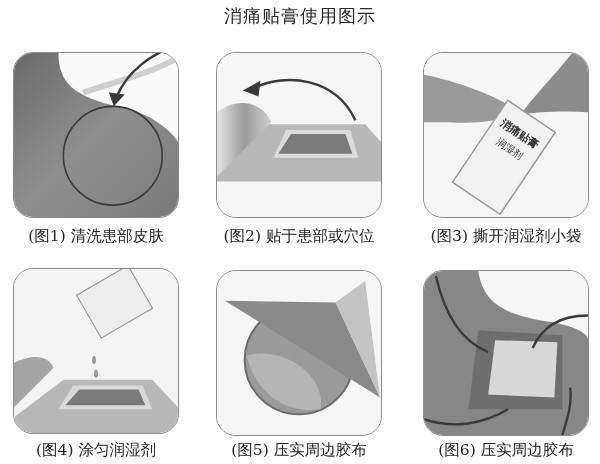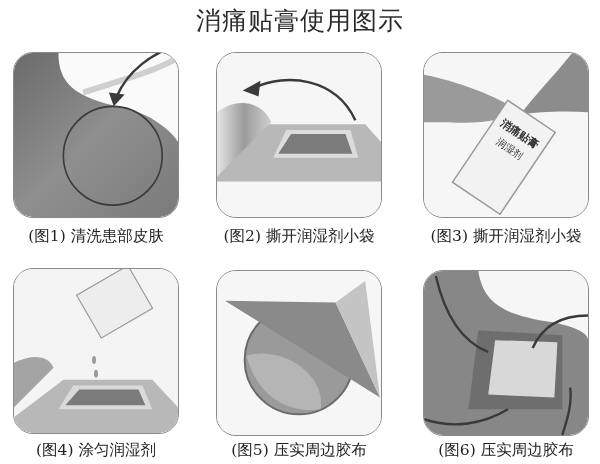--- a/index.html
+++ b/index.html
@@ -1,19 +1,19 @@
 <!DOCTYPE html>
 <html><head>
 <meta charset="utf-8">
 <style>
   html, body { margin: 0; padding: 0; background: #ffffff; }
   body { width: 600px; height: 464px; position: relative; overflow: hidden;
          font-family: "DejaVu Serif", "Liberation Serif", serif; color: #1e1e1e; }
   .title { position: absolute; left: 0; top: 4px; width: 600px; text-align: center;
-           font-size: 25px; letter-spacing: 1px; color: #2a2a2a; }
+           font-size: 18px; letter-spacing: 1px; color: #2a2a2a; }
   .panel { position: absolute; width: 166px; height: 166px; border-radius: 20px;
            border: 1.5px solid #8a8a8a; overflow: hidden; background: #f4f4f4; box-sizing: border-box; }
   .panel svg { width: 100%; height: 100%; display: block; }
   .caption { position: absolute; width: 200px; text-align: center; font-size: 15.5px; color: #222; }
 </style>
 </head>
 <body>
 
 <div class="title">消痛贴膏使用图示</div>
 
@@ -47,21 +47,21 @@
     </defs>
     <rect width="166" height="166" fill="#f6f6f6"></rect>
     <polygon points="50,72 150,72 166,90 166,130 0,130 0,125" fill="#b8b8b8"></polygon>
     <polygon points="70,78 135,78 143,106 57,106" fill="#dcdcdc"></polygon>
     <polygon points="75,82 130,82 137,102 62,102" fill="#7b7b7b"></polygon>
     <path d="M0 60 C20 45 45 48 55 70 L0 125 Z" fill="url(#g2)"></path>
     <path d="M140 68 C120 25 70 20 38 35" stroke="#3a3a3a" stroke-width="2.5" fill="none"></path>
     <polygon points="26,38 44,28 42,44" fill="#3a3a3a"></polygon>
   </svg>
 </div>
-<div class="caption" style="left:199px; top:226px;">(图2) 撕开润湿剂小袋</div>
+<div class="caption" style="left:199px; top:226px;">(图2) 贴于患部或穴位</div>
 
 <div class="panel" style="left:423px; top:52px;">
   <svg viewBox="0 0 166 166">
     <rect width="166" height="166" fill="#f6f6f6"></rect>
     <path d="M0 22 C40 30 75 45 95 58 C80 70 50 72 25 70 L0 70 Z" fill="#9a9a9a"></path>
     <path d="M166 0 V60 C140 58 115 60 98 62 C110 45 130 25 150 0 Z" fill="#8c8c8c"></path>
     <g transform="rotate(34 80 105)">
       <rect x="52" y="55" width="58" height="100" fill="#f2f2f2" stroke="#9a9a9a" stroke-width="1.5"></rect>
       <text x="81" y="80" font-size="11" text-anchor="middle" fill="#333" font-weight="bold">消痛贴膏</text>
       <text x="81" y="98" font-size="10" text-anchor="middle" fill="#333">润湿剂</text>

